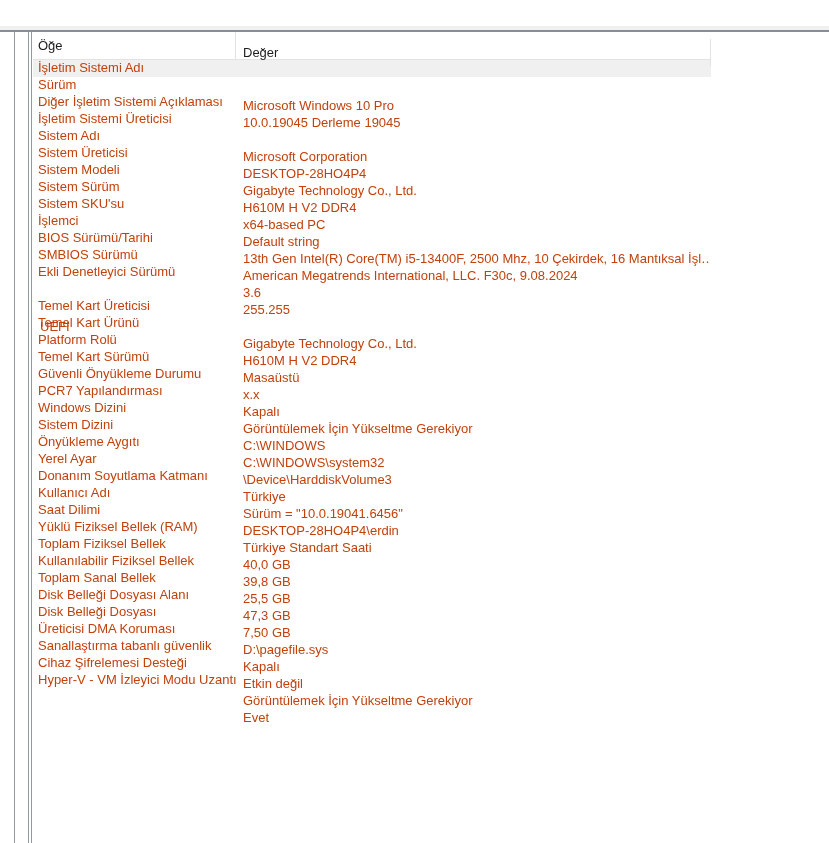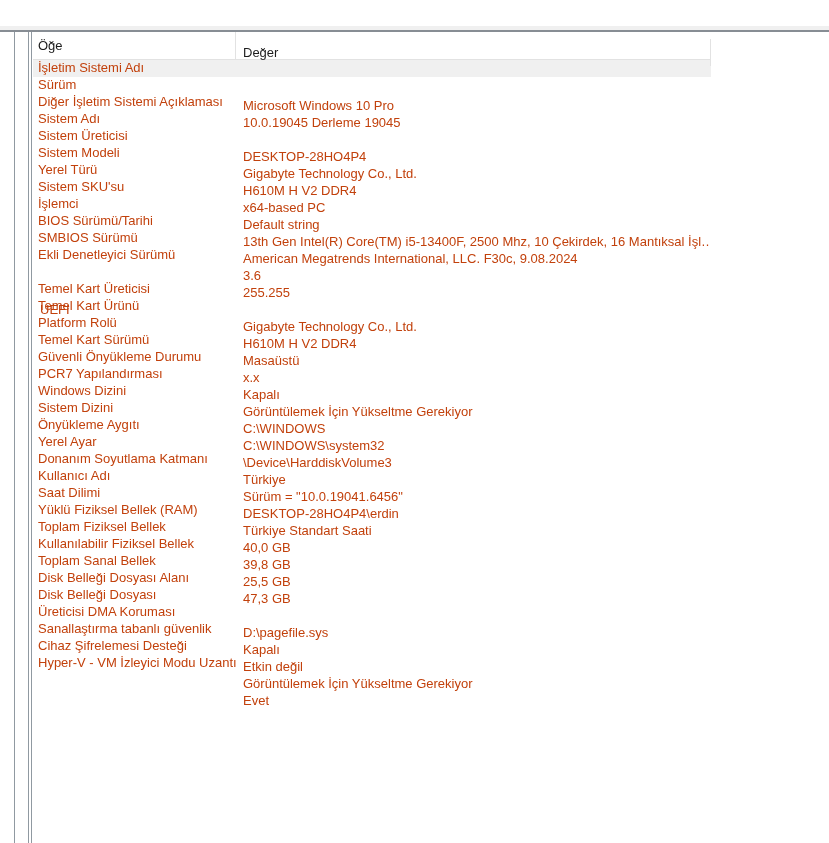--- a/index.html
+++ b/index.html
@@ -149,38 +149,42 @@
 
   <div class="row">
     <div class="cell-item">Sürüm</div>
     <div class="cell-value">10.0.19045 Derleme 19045</div>
   </div>
 
   <div class="row">
     <div class="cell-item">Diğer İşletim Sistemi Açıklaması</div>
   </div>
 
+  <div class="row">
+    <div class="cell-item">İşletim Sistemi Üreticisi</div>
+    <div class="cell-value">Microsoft Corporation</div>
+  </div>
 
   <div class="row">
     <div class="cell-item">Sistem Adı</div>
     <div class="cell-value">DESKTOP-28HO4P4</div>
   </div>
 
   <div class="row">
     <div class="cell-item">Sistem Üreticisi</div>
     <div class="cell-value">Gigabyte Technology Co., Ltd.</div>
   </div>
 
   <div class="row">
     <div class="cell-item">Sistem Modeli</div>
     <div class="cell-value">H610M H V2 DDR4</div>
   </div>
 
   <div class="row">
-    <div class="cell-item">Yerel Türü</div>
+    <div class="cell-item">Sistem Sürüm</div>
     <div class="cell-value">x64-based PC</div>
   </div>
 
   <div class="row">
     <div class="cell-item">Sistem SKU'su</div>
     <div class="cell-value">Default string</div>
   </div>
 
   <div class="row">
     <div class="cell-item">İşlemci</div>
@@ -287,20 +291,21 @@
   </div>
 
   <div class="row">
     <div class="cell-item">Toplam Sanal Bellek</div>
     <div class="cell-value">47,3 GB</div>
   </div>
 
 
   <div class="row">
     <div class="cell-item">Disk Belleği Dosyası Alanı</div>
+    <div class="cell-value">7,50 GB</div>
   </div>
 
   <div class="row">
     <div class="cell-item">Disk Belleği Dosyası</div>
     <div class="cell-value">D:\pagefile.sys</div>
   </div>
 
   <div class="row">
     <div class="cell-item">Üreticisi DMA Koruması</div>
     <div class="cell-value">Kapalı</div>

